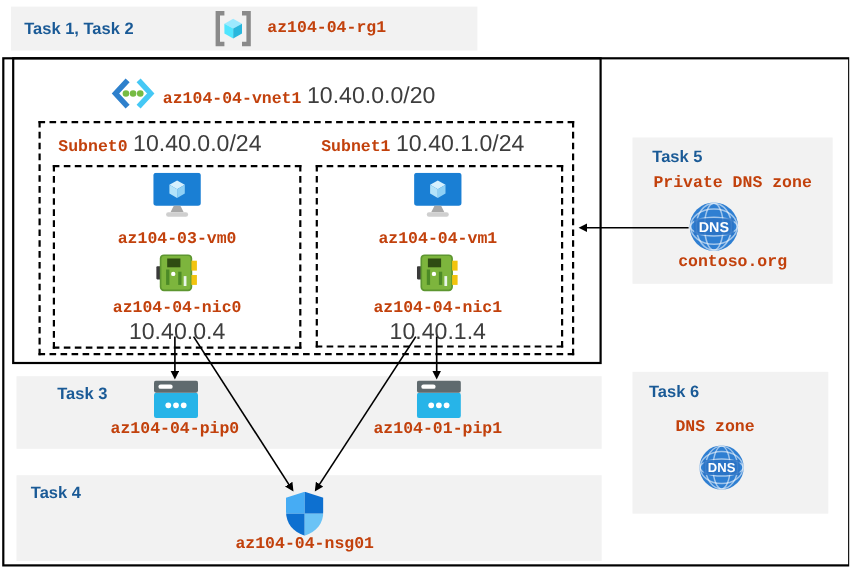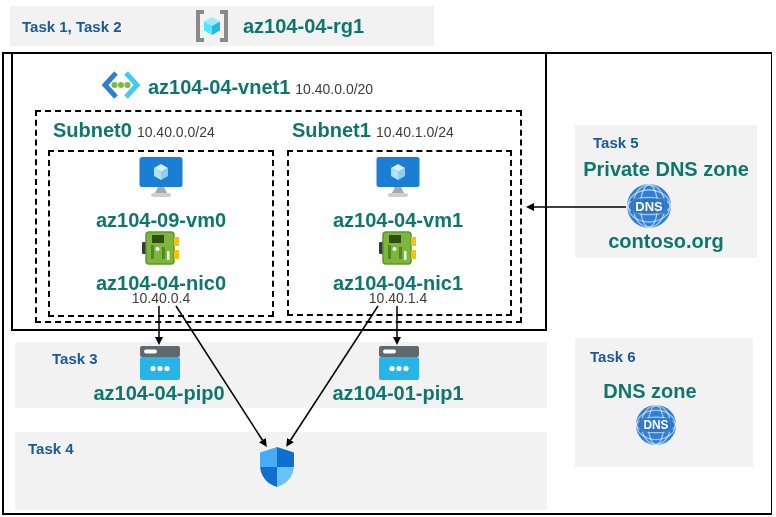--- a/index.html
+++ b/index.html
@@ -4,22 +4,22 @@
 <style>
   html,body{margin:0;padding:0;}
   body{font-family:"Liberation Sans",sans-serif;background:#ffffff;}
   #canvas{position:relative;width:772px;height:517px;background:#ffffff;overflow:hidden;}
 
   .band{position:absolute;background:#f2f2f2;}
   .solid-box{position:absolute;border:2px solid #000;box-sizing:border-box;background:transparent;}
   .dashed-box{position:absolute;border:2px dashed #000;box-sizing:border-box;}
 
   .task-label{color:#1a5a96;font-weight:700;font-size:15px;white-space:nowrap;}
-  .res-label{color:#0f766e;font-weight:700;font-size:20px;white-space:nowrap;}
-  .plain-label{color:#3d3d3d;font-weight:400;font-size:14px;white-space:nowrap;}
+  .res-label{color:#c2410c;font-weight:700;font-size:15px;white-space:nowrap;font-family:Liberation Mono, monospace;}
+  .plain-label{color:#3d3d3d;font-weight:400;font-size:21px;white-space:nowrap;}
 
   .abs{position:absolute;}
   .hcenter{position:absolute;transform:translateX(-50%);white-space:nowrap;text-align:center;}
   .vcenter{position:absolute;top:50%;transform:translateY(-50%);}
 
   .inline-cidr{font-weight:400;color:#3d3d3d;margin-left:5px;}
   svg{display:block;}
   #arrow-layer{position:absolute;left:0;top:0;pointer-events:none;z-index:30;}
   .icon-wrap{position:absolute;z-index:10;}
   .txt{z-index:12;}
@@ -70,21 +70,21 @@
   <span class="icon-wrap" style="left:138px;top:157px;">
     <svg width="46" height="42" viewBox="0 0 46 42">
       <rect x="1.5" y="0" width="43" height="30" rx="2.5" fill="#1a7fd4"></rect>
       <polygon points="23,7 30,11 23,15 16,11" fill="#d6f0fd"></polygon>
       <polygon points="16,11 23,15 23,23 16,19" fill="#b3e3fa"></polygon>
       <polygon points="30,11 23,15 23,23 30,19" fill="#8fd0f5"></polygon>
       <polygon points="20,30 26,30 29,36 17,36" fill="#a8a8a8"></polygon>
       <rect x="13" y="36" width="20" height="4" rx="2" fill="#cfcfcf"></rect>
     </svg>
   </span>
-  <span class="res-label hcenter txt" style="left:161px;top:209px;">az104-09-vm0</span>
+  <span class="res-label hcenter txt" style="left:161px;top:209px;">az104-03-vm0</span>
   <span class="icon-wrap" style="left:142px;top:230px;">
     <svg width="38" height="36" viewBox="0 0 38 36">
       <rect x="0" y="12" width="5" height="12" rx="1" fill="#3a3a3a"></rect>
       <rect x="4" y="2" width="28" height="32" rx="3" fill="#7db53d" stroke="#5d9630" stroke-width="1.5"></rect>
       <rect x="10" y="5" width="12" height="8" fill="#2f4d12"></rect>
       <rect x="9" y="15" width="3" height="14" fill="#4c8a26"></rect>
       <rect x="20" y="17" width="3" height="12" fill="#4c8a26"></rect>
       <circle cx="15.5" cy="19" r="2" fill="#ffffff"></circle>
       <rect x="25" y="21" width="2.5" height="9" fill="#e8f5e9"></rect>
       <rect x="32" y="7" width="5" height="9" fill="#f2c40e"></rect>
@@ -199,20 +199,21 @@
           </clipPath>
         </defs>
         <g clip-path="url(#shieldClip)">
           <rect x="0" y="0" width="19" height="21" fill="#46acf4"></rect>
           <rect x="19" y="0" width="19" height="21" fill="#0d70d0"></rect>
           <rect x="0" y="21" width="19" height="21" fill="#0d70d0"></rect>
           <rect x="19" y="21" width="19" height="21" fill="#6ac3f6"></rect>
         </g>
       </svg>
     </span>
+    <span class="res-label hcenter" style="left:262px;top:54px;">az104-04-nsg01</span>
   </div>
 
   <svg id="arrow-layer" width="776" height="517" viewBox="0 0 776 517">
     <defs>
       <marker id="arrowHead" markerWidth="10" markerHeight="10" refX="1" refY="4" orient="auto" markerUnits="userSpaceOnUse">
         <path d="M0,0 L8,4 L0,8 Z" fill="#000"></path>
       </marker>
     </defs>
     <line x1="159" y1="306" x2="159" y2="338" stroke="#000" stroke-width="1.5" marker-end="url(#arrowHead)"></line>
     <line x1="397" y1="306" x2="397" y2="338" stroke="#000" stroke-width="1.5" marker-end="url(#arrowHead)"></line>

